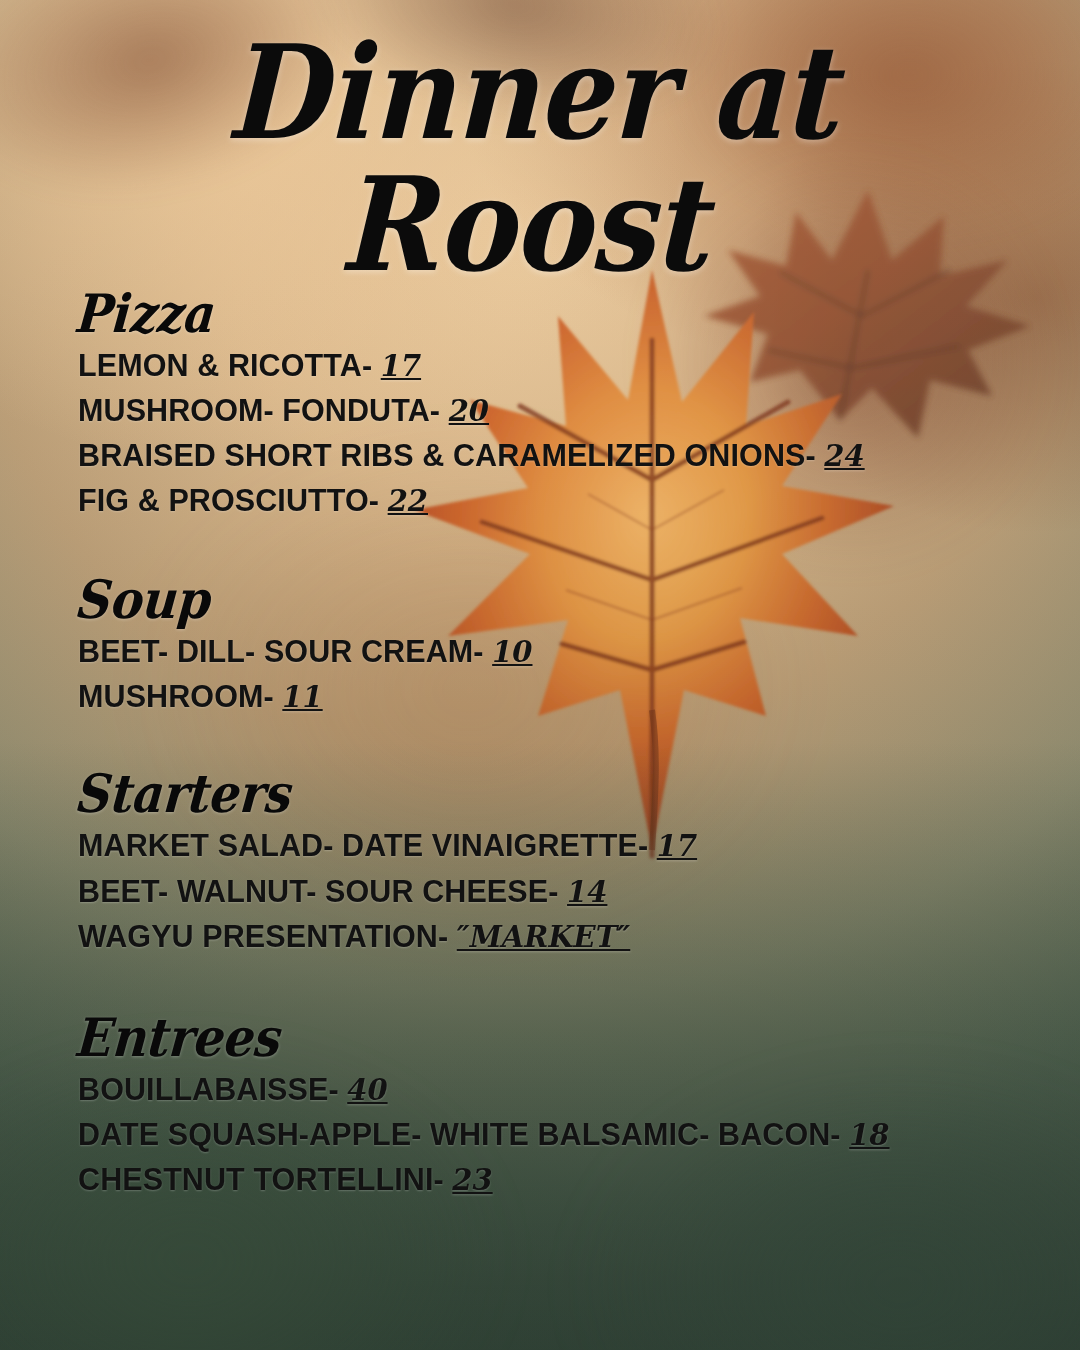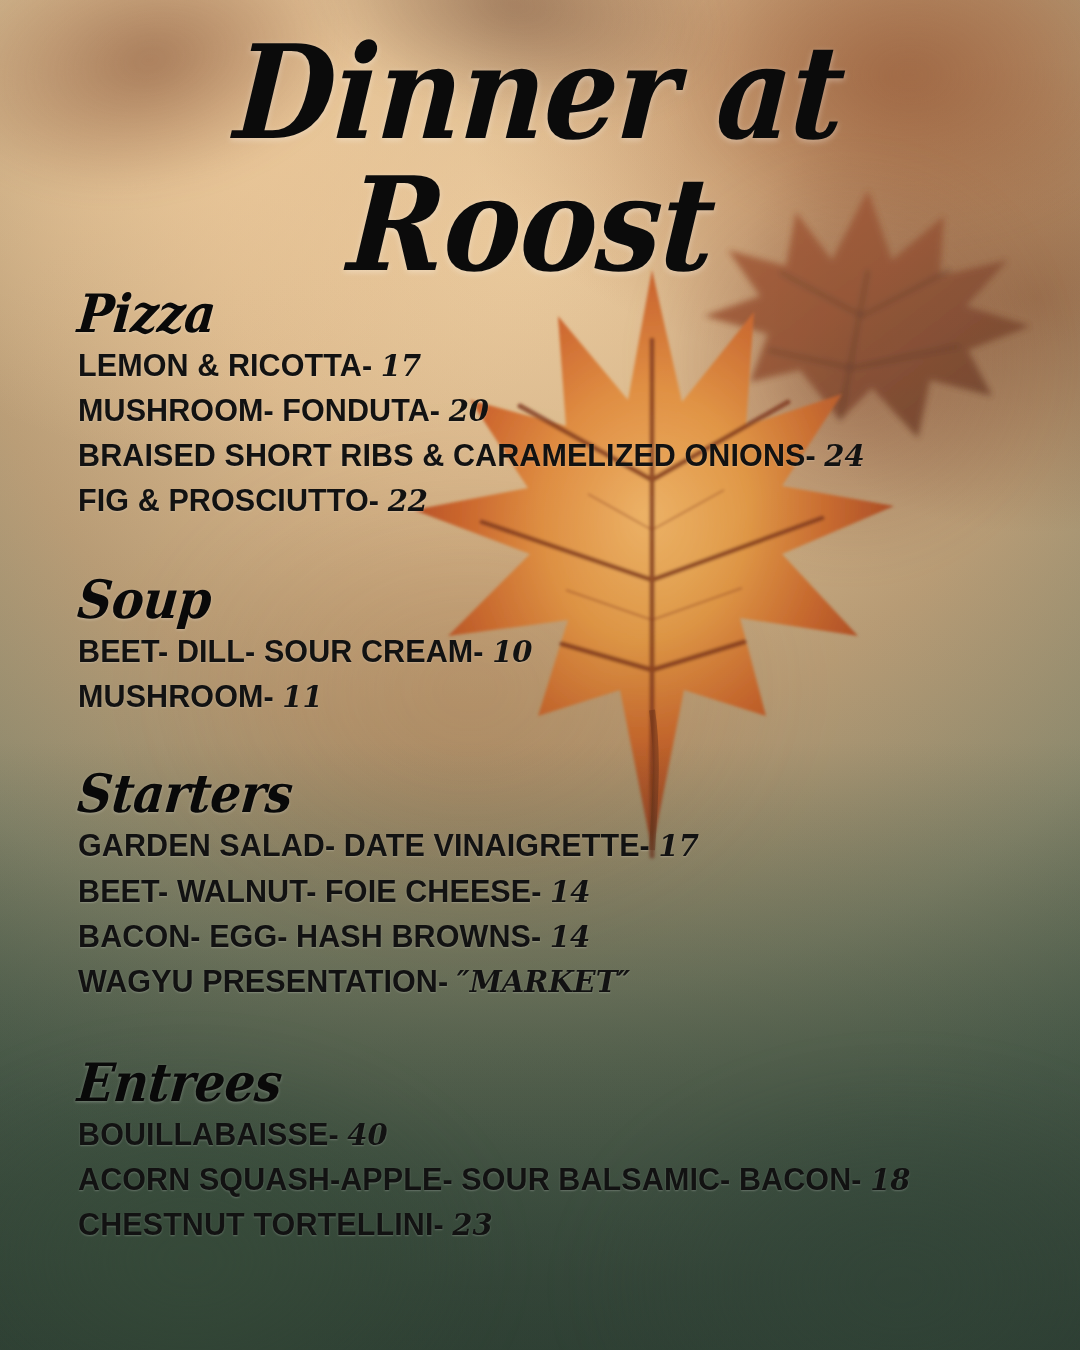--- a/index.html
+++ b/index.html
@@ -119,20 +119,21 @@
     white-space: nowrap;
     text-shadow: 0 1px 2px rgba(255,255,255,.22);
   }
 
   .item .price {
     font-family: "DejaVu Serif", serif;
     font-style: italic;
     font-weight: 700;
     font-size: 29px;
     letter-spacing: 0;
+    text-decoration: underline;
   }
 
   
   .s-pizza { margin-top: 26px; }
   .s-soup { margin-top: 52px; }
   .s-starters { margin-top: 50px; }
   .s-entrees { margin-top: 54px; }
 </style>
 </head>
 <body>
@@ -261,45 +262,41 @@
       </div>
       <div class="item">
         <span>MUSHROOM-</span>
         <span class="price">11</span>
       </div>
     </div>
 
     <div class="section s-starters">
       <div class="section-head">Starters</div>
       <div class="item">
-        <span>GARDEN SALAD- DATE VINAIGRETTE-</span>
+        <span>MARKET SALAD- DATE VINAIGRETTE-</span>
         <span class="price">17</span>
       </div>
       <div class="item">
-        <span>BEET- WALNUT- FOIE CHEESE-</span>
-        <span class="price">14</span>
-      </div>
-      <div class="item">
-        <span>BACON- EGG- HASH BROWNS-</span>
+        <span>BEET- WALNUT- SOUR CHEESE-</span>
         <span class="price">14</span>
       </div>
       <div class="item">
         <span>WAGYU PRESENTATION-</span>
         <span class="price">″MARKET″</span>
       </div>
     </div>
 
     <div class="section s-entrees">
       <div class="section-head">Entrees</div>
       <div class="item">
         <span>BOUILLABAISSE-</span>
         <span class="price">40</span>
       </div>
       <div class="item">
-        <span>ACORN SQUASH-APPLE- SOUR BALSAMIC- BACON-</span>
+        <span>DATE SQUASH-APPLE- WHITE BALSAMIC- BACON-</span>
         <span class="price">18</span>
       </div>
       <div class="item">
         <span>CHESTNUT TORTELLINI-</span>
         <span class="price">23</span>
       </div>
 
     </div>
 
   </div>

